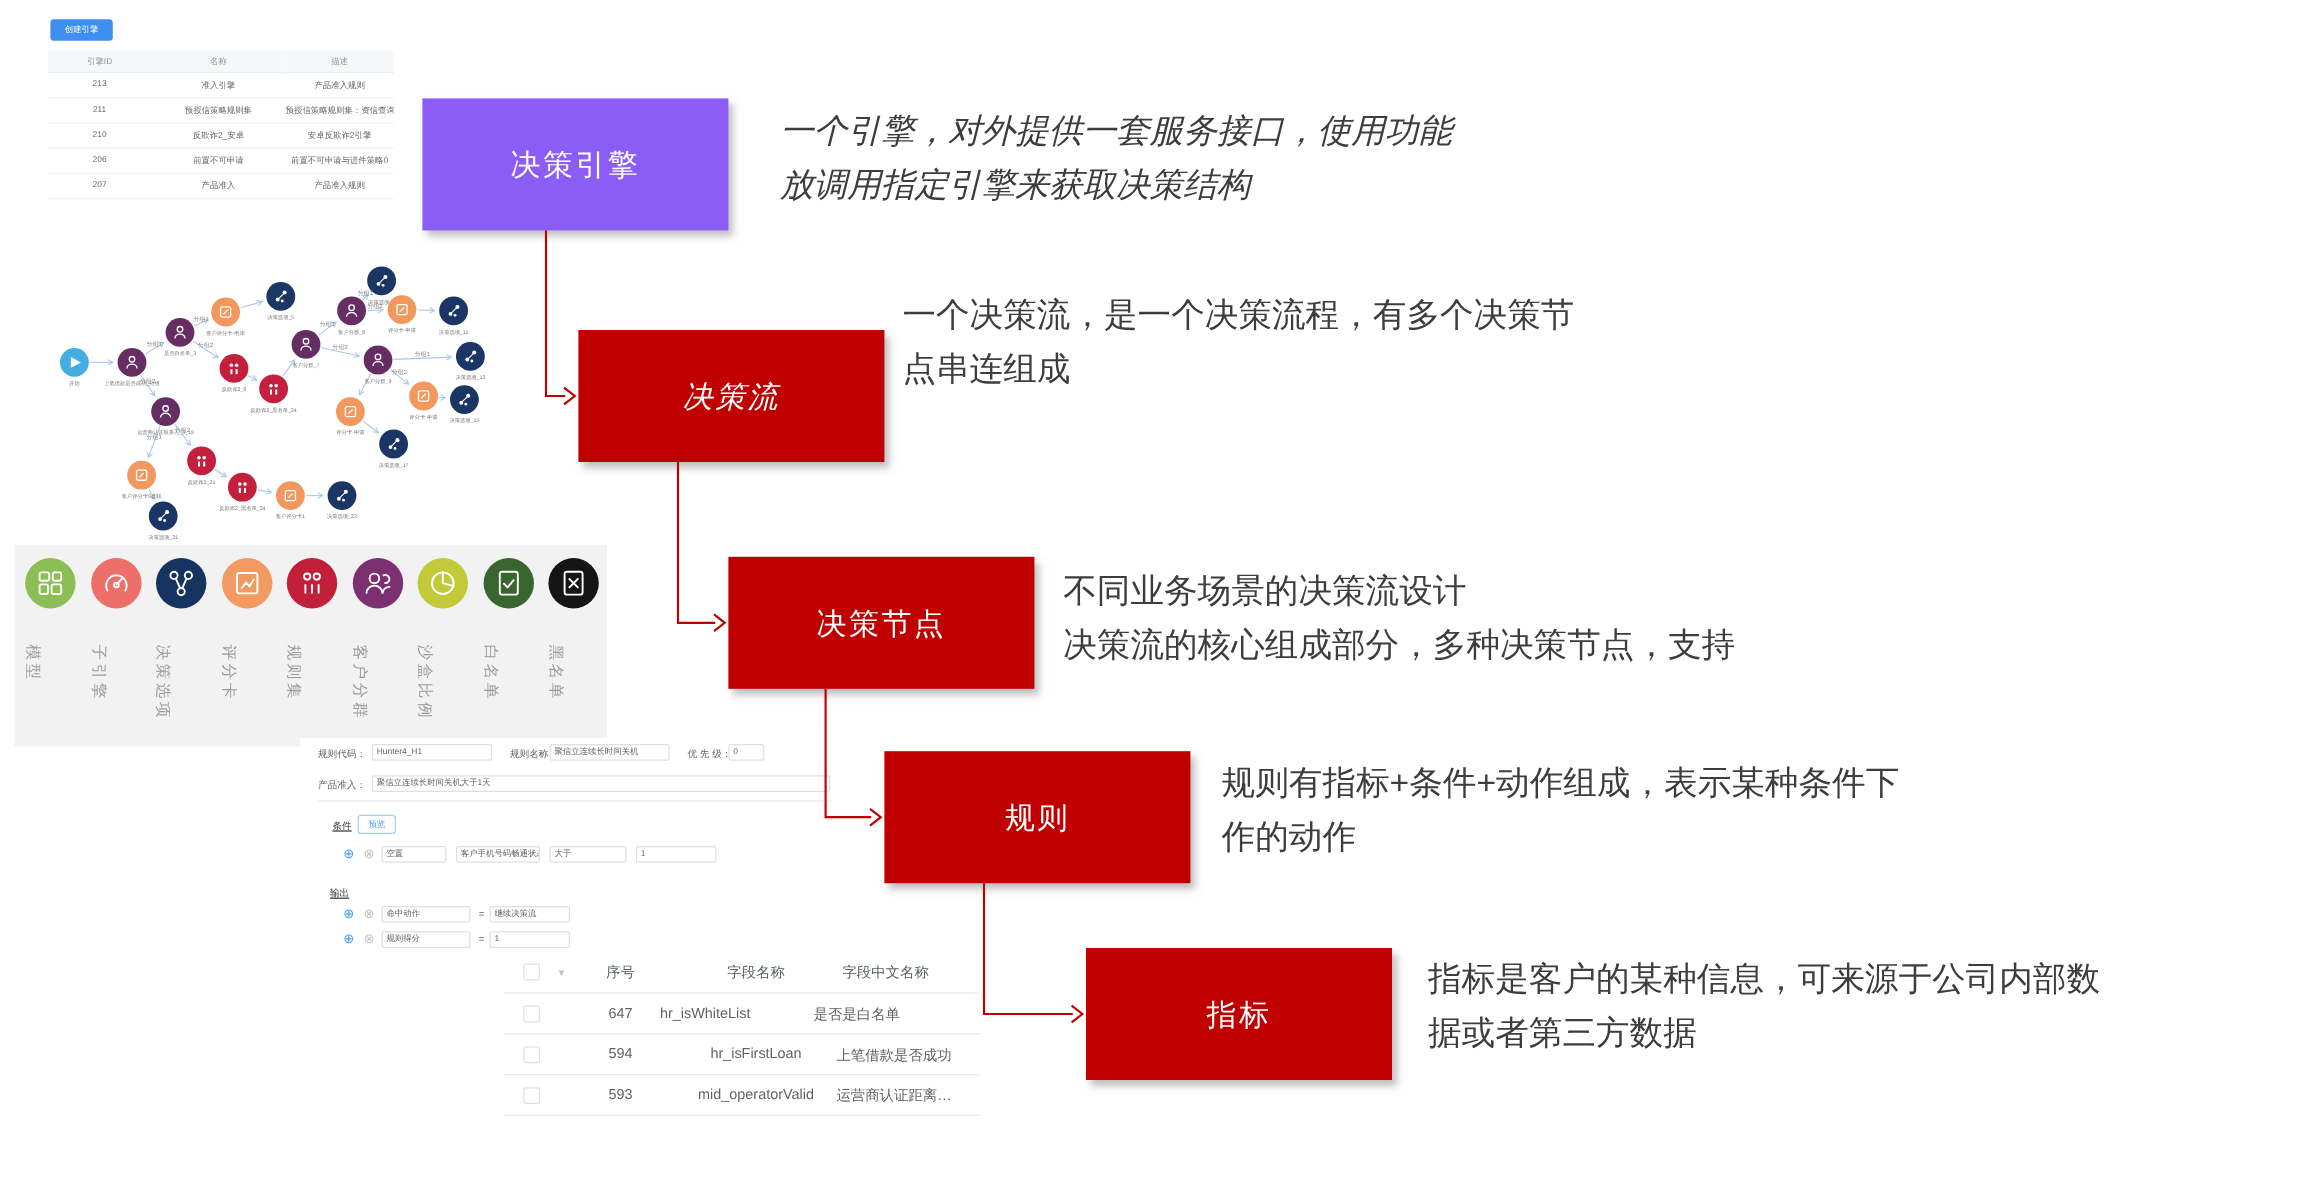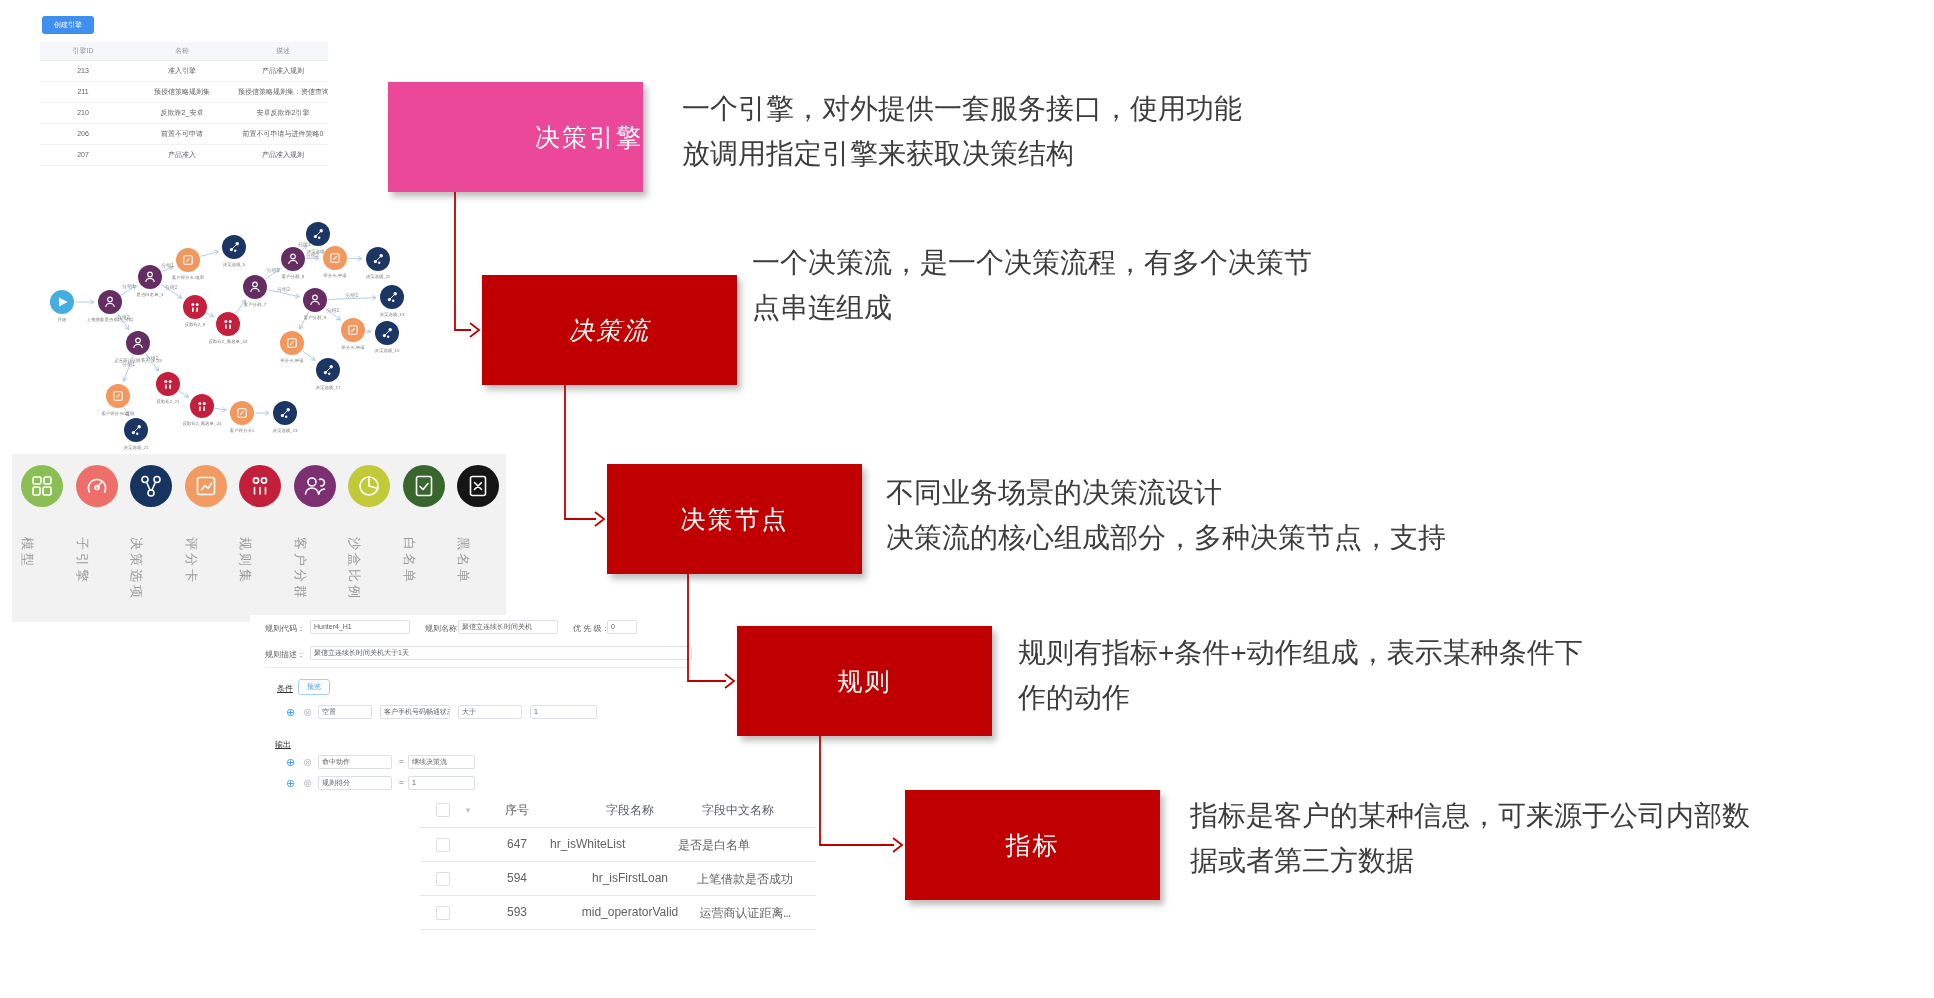--- a/index.html
+++ b/index.html
@@ -416,21 +416,21 @@
     </section>
 
   <section class="rule-form">
     <span class="rf-label" style="left:15px; top:8px">规则代码：</span>
     <span class="rf-input" style="left:60px; top:5px; width:100px">Hunter4_H1</span>
     <span class="rf-label" style="left:175px; top:8px">规则名称：</span>
     <span class="rf-input" style="left:208px; top:5px; width:100px">聚信立连续长时间关机</span>
     <span class="rf-label" style="left:323px; top:8px">优 先 级：</span>
     <span class="rf-input" style="left:357px; top:5px; width:30px">0</span>
 
-    <span class="rf-label" style="left:15px; top:34px">规则描述：</span>
+    <span class="rf-label" style="left:15px; top:34px">产品准入：</span>
     <span class="rf-input" style="left:60px; top:31px; width:382px">聚信立连续长时间关机大于1天</span>
 
     <div class="rf-divider"></div>
 
     <span class="rf-label rf-strong" style="left:27px; top:68px">条件</span>
     <button class="preview-btn">预览</button>
 
     <div id="condition-row">
         <span class="op-icon plus" style="left: 36px; top: 92px;">⊕</span>
         <span class="op-icon minus" style="left: 53px; top: 92px;">⊗</span>
@@ -472,29 +472,29 @@
       <div class="ft-row" style="top: 70px; height: 34px;">
         <span class="ft-check" style="top: 10px;"></span>
         <span class="ft-cell" style="left: 72px; width: 50px; text-align: center; top: 9px; overflow: hidden; text-overflow: ellipsis;">594</span>
         <span class="ft-cell" style="left: 130px; width: 160px; text-align: center; top: 9px; overflow: hidden; text-overflow: ellipsis;">hr_isFirstLoan</span>
         <span class="ft-cell" style="left: 258px; width: 134px; text-align: center; top: 9px; overflow: hidden; text-overflow: ellipsis;">上笔借款是否成功</span>
       </div>
       <div class="ft-row" style="top: 104px; height: 34px;">
         <span class="ft-check" style="top: 10px;"></span>
         <span class="ft-cell" style="left: 72px; width: 50px; text-align: center; top: 9px; overflow: hidden; text-overflow: ellipsis;">593</span>
         <span class="ft-cell" style="left: 130px; width: 160px; text-align: center; top: 9px; overflow: hidden; text-overflow: ellipsis;">mid_operatorValid</span>
-        <span class="ft-cell" style="left: 258px; width: 134px; text-align: center; top: 9px; overflow: hidden; text-overflow: ellipsis; font-family: Liberation Mono, monospace;">运营商认证距离…</span>
+        <span class="ft-cell" style="left: 258px; width: 134px; text-align: center; top: 9px; overflow: hidden; text-overflow: ellipsis;">运营商认证距离…</span>
       </div>
     </section>
 
   <div id="cascade">
-      <div class="rbox" style="left: 388px; top: 82px; background: #ec4899; justify-content: flex-end;">
+      <div class="rbox" style="left: 352px; top: 82px; background: #8b5cf6;">
         <span>决策引擎</span>
       </div>
-      <div class="desc" style="left: 682px; top: 86px;">
+      <div class="desc" style="left: 650px; top: 86px; font-style: italic;">
         <div>一个引擎，对外提供一套服务接口，使用功能</div>
         <div>放调用指定引擎来获取决策结构</div>
       </div>
       <div class="rbox" style="left: 482px; top: 275px; background: rgb(192, 0, 0); font-style: italic;">
         <span>决策流</span>
       </div>
       <div class="desc" style="left: 752px; top: 240px;">
         <div>一个决策流，是一个决策流程，有多个决策节</div>
         <div>点串连组成</div>
       </div>

